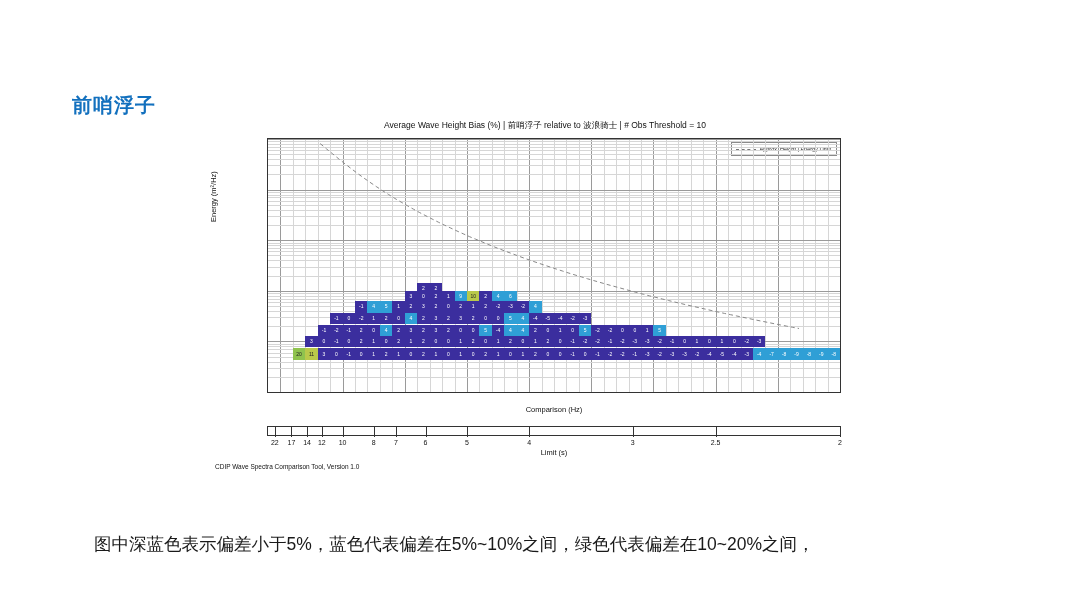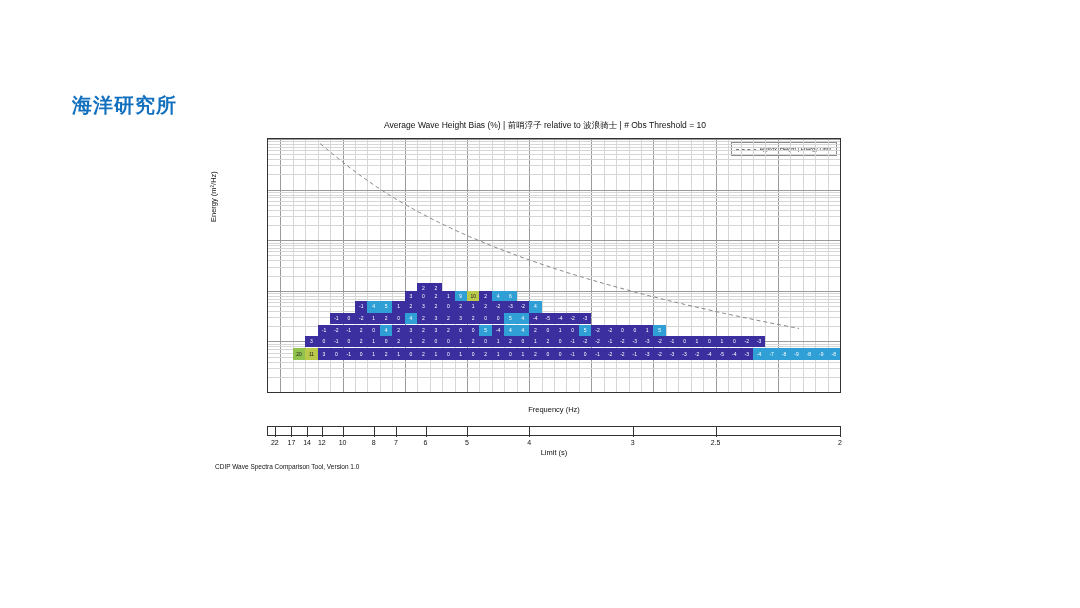--- a/index.html
+++ b/index.html
@@ -179,21 +179,21 @@
   }
   .body-text .indent { display: inline-block; width: 36px; }
   .hl { color: #e8241c; }
 </style>
 </head>
 <body>
 
 <div id="slide">
 
 
-  <div class="section-label">海洋研究所</div>
+  <div class="section-label">前哨浮子</div>
 
   <div class="figure">
     <div class="fig-title">Average Wave Height Bias (%) | 前哨浮子 relative to 波浪骑士 | # Obs Threshold = 10</div>
 
     <div class="ylabel">Energy (m²/Hz)</div>
 
     <div class="plot-area" id="plot">
       <div class="legend-box">
         <span class="legend-dash"></span>
         <span>Approx. Height | Energy Limit</span>
@@ -444,21 +444,21 @@
         <div class="cell" style="left: 472.522px; width: 12.4348px; top: 209.357px; height: 11.385px; background: rgb(59, 46, 158);">-3</div>
         <div class="cell" style="left: 484.957px; width: 12.4348px; top: 209.357px; height: 11.385px; background: rgb(47, 159, 214);">-4</div>
         <div class="cell" style="left: 497.391px; width: 12.4348px; top: 209.357px; height: 11.385px; background: rgb(47, 159, 214);">-7</div>
         <div class="cell" style="left: 509.826px; width: 12.4348px; top: 209.357px; height: 11.385px; background: rgb(47, 159, 214);">-8</div>
         <div class="cell" style="left: 522.261px; width: 12.4348px; top: 209.357px; height: 11.385px; background: rgb(47, 159, 214);">-9</div>
         <div class="cell" style="left: 534.696px; width: 12.4348px; top: 209.357px; height: 11.385px; background: rgb(47, 159, 214);">-8</div>
         <div class="cell" style="left: 547.13px; width: 12.4348px; top: 209.357px; height: 11.385px; background: rgb(47, 159, 214);">-9</div>
         <div class="cell" style="left: 559.565px; width: 12.4348px; top: 209.357px; height: 11.385px; background: rgb(47, 159, 214);">-8</div>
       </div>
 
-    <div class="xlabel">Frequency (Hz)</div>
+    <div class="xlabel">Comparison (Hz)</div>
 
     <div class="period-axis" id="period-axis">
         <div class="ptickmark" style="left: 6.78261px;"></div>
         <div class="ptick" style="left: 6.78261px;">22</div>
         <div class="ptickmark" style="left: 23.4066px;"></div>
         <div class="ptick" style="left: 23.4066px;">17</div>
         <div class="ptickmark" style="left: 39.0807px;"></div>
         <div class="ptick" style="left: 39.0807px;">14</div>
         <div class="ptickmark" style="left: 53.8841px;"></div>
         <div class="ptick" style="left: 53.8841px;">12</div>
@@ -481,15 +481,18 @@
         <div class="ptickmark" style="left: 572px;"></div>
         <div class="ptick" style="left: 572px;">2</div>
       </div>
     <div class="period-label">Limit (s)</div>
 
     <div class="fig-footnote">CDIP Wave Spectra Comparison Tool, Version 1.0</div>
   </div>
 
 
   <div class="body-text">
+    <div>
+      <span class="indent"></span><span>图中深蓝色表示偏差小于5%，蓝色代表偏差在5%~10%之间，绿色代表偏差在10~20%之间，</span>
+    </div>
   </div>
 
 </div>
 
 </body></html>

